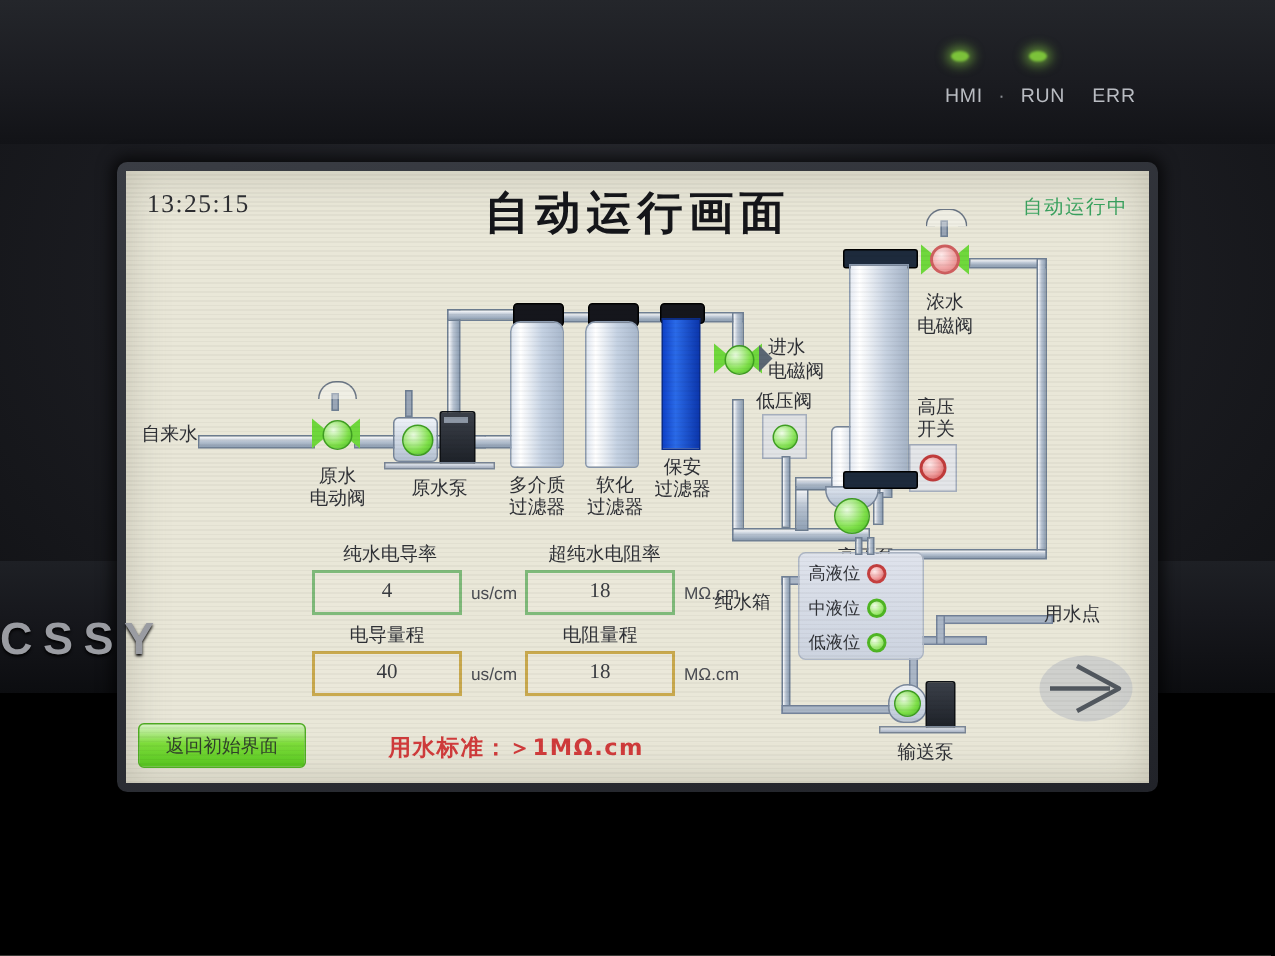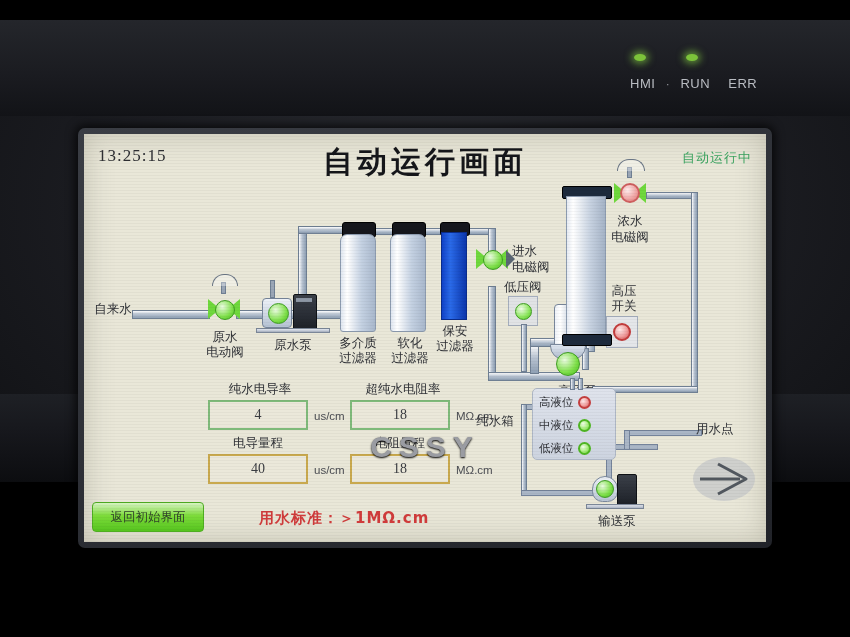--- a/index.html
+++ b/index.html
@@ -1,38 +1,38 @@
 <!DOCTYPE html>
 <html><head>
 <meta charset="utf-8">
 <title>HMI</title>
 <style>
   html,body{margin:0;padding:0;background:#000;}
   body{width:850px;height:637px;overflow:hidden;
        font-family:"DejaVu Sans","Liberation Sans",sans-serif;}
 
   #device{position:relative;width:850px;height:462px;
-          background:radial-gradient(ellipse at 50% 40%, #2b2d33 0%, #1b1c21 55%, #101114 100%);margin-top:20px;}
+          background:radial-gradient(ellipse at 50% 40%, #2b2d33 0%, #1b1c21 55%, #101114 100%);}
 
   
   #device:before{content:"";position:absolute;left:0;top:0;right:0;height:96px;
       background:linear-gradient(180deg,#24262b 0%,#1a1b20 60%,#121317 100%);}
   #device:after{content:"";position:absolute;left:0;right:0;bottom:0;height:88px;
       background:linear-gradient(0deg,#0c0d10 0%,#17181d 60%,#1e2025 100%);}
 
   
   #ledbar{position:absolute;left:630px;top:34px;width:200px;height:40px;z-index:5;}
   .led{position:absolute;width:12px;height:7px;border-radius:50%;
        background:#7cc23a;box-shadow:0 0 7px 3px rgba(140,220,70,.55);filter:blur(.6px);}
   .ledlabels{position:absolute;top:22px;left:0;color:#b9bcc2;font-size:13px;
              letter-spacing:.5px;font-family:"Liberation Sans",sans-serif;}
   .ledlabels span{display:inline-block;}
 
   
-  #brand{position:absolute;left:0;right:0;bottom:18px;text-align:center;z-index:6;
+  #brand{position:absolute;left:0;right:0;bottom:18px;text-align:left;z-index:6;
       color:#9a9ca2;font-size:30px;letter-spacing:7px;font-weight:bold;
       font-family:"Liberation Sans",sans-serif;text-shadow:0 1px 2px #000;}
 
   
   #bezel{position:absolute;left:78px;top:108px;width:694px;height:420px;
          background:linear-gradient(160deg,#3a3d44,#212329);border-radius:7px;
          box-shadow:0 0 10px 3px rgba(0,0,0,.7);z-index:4;padding:6px;box-sizing:border-box;}
   #screen{position:relative;width:100%;height:100%;overflow:hidden;
           background:#e9e7d8;
           box-shadow:inset 0 0 28px rgba(120,118,100,.35);}

